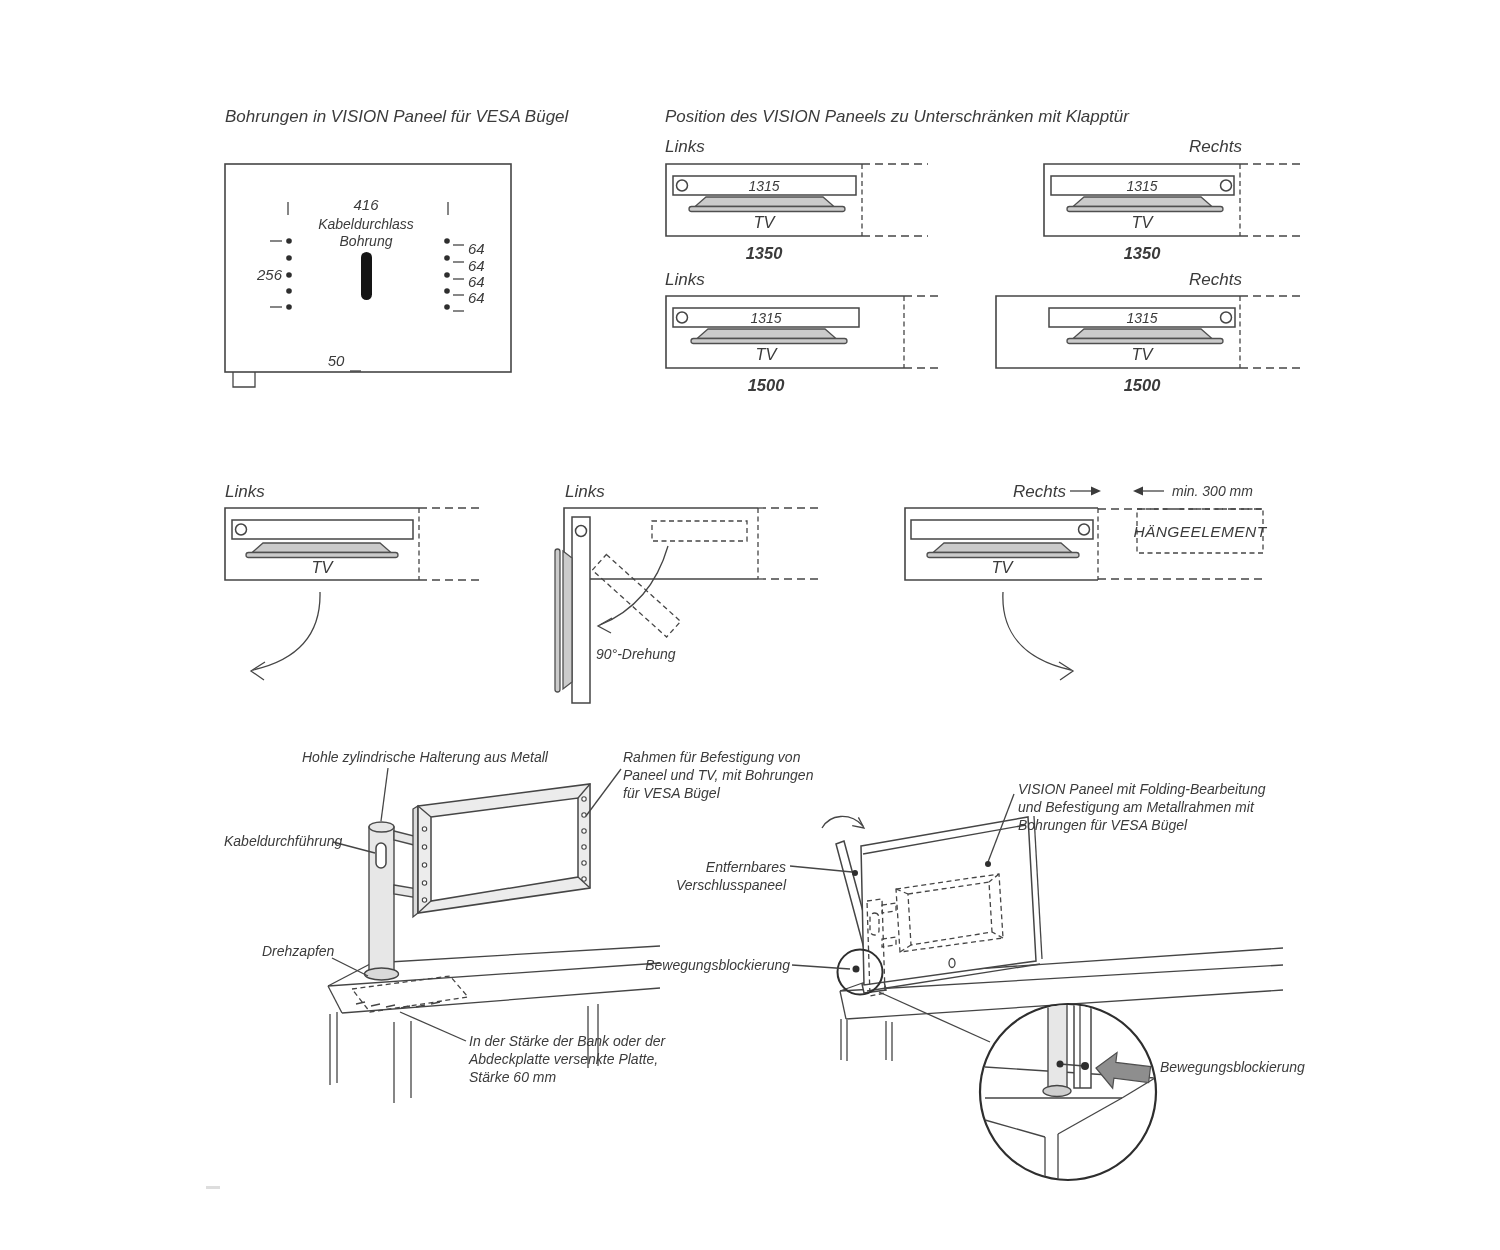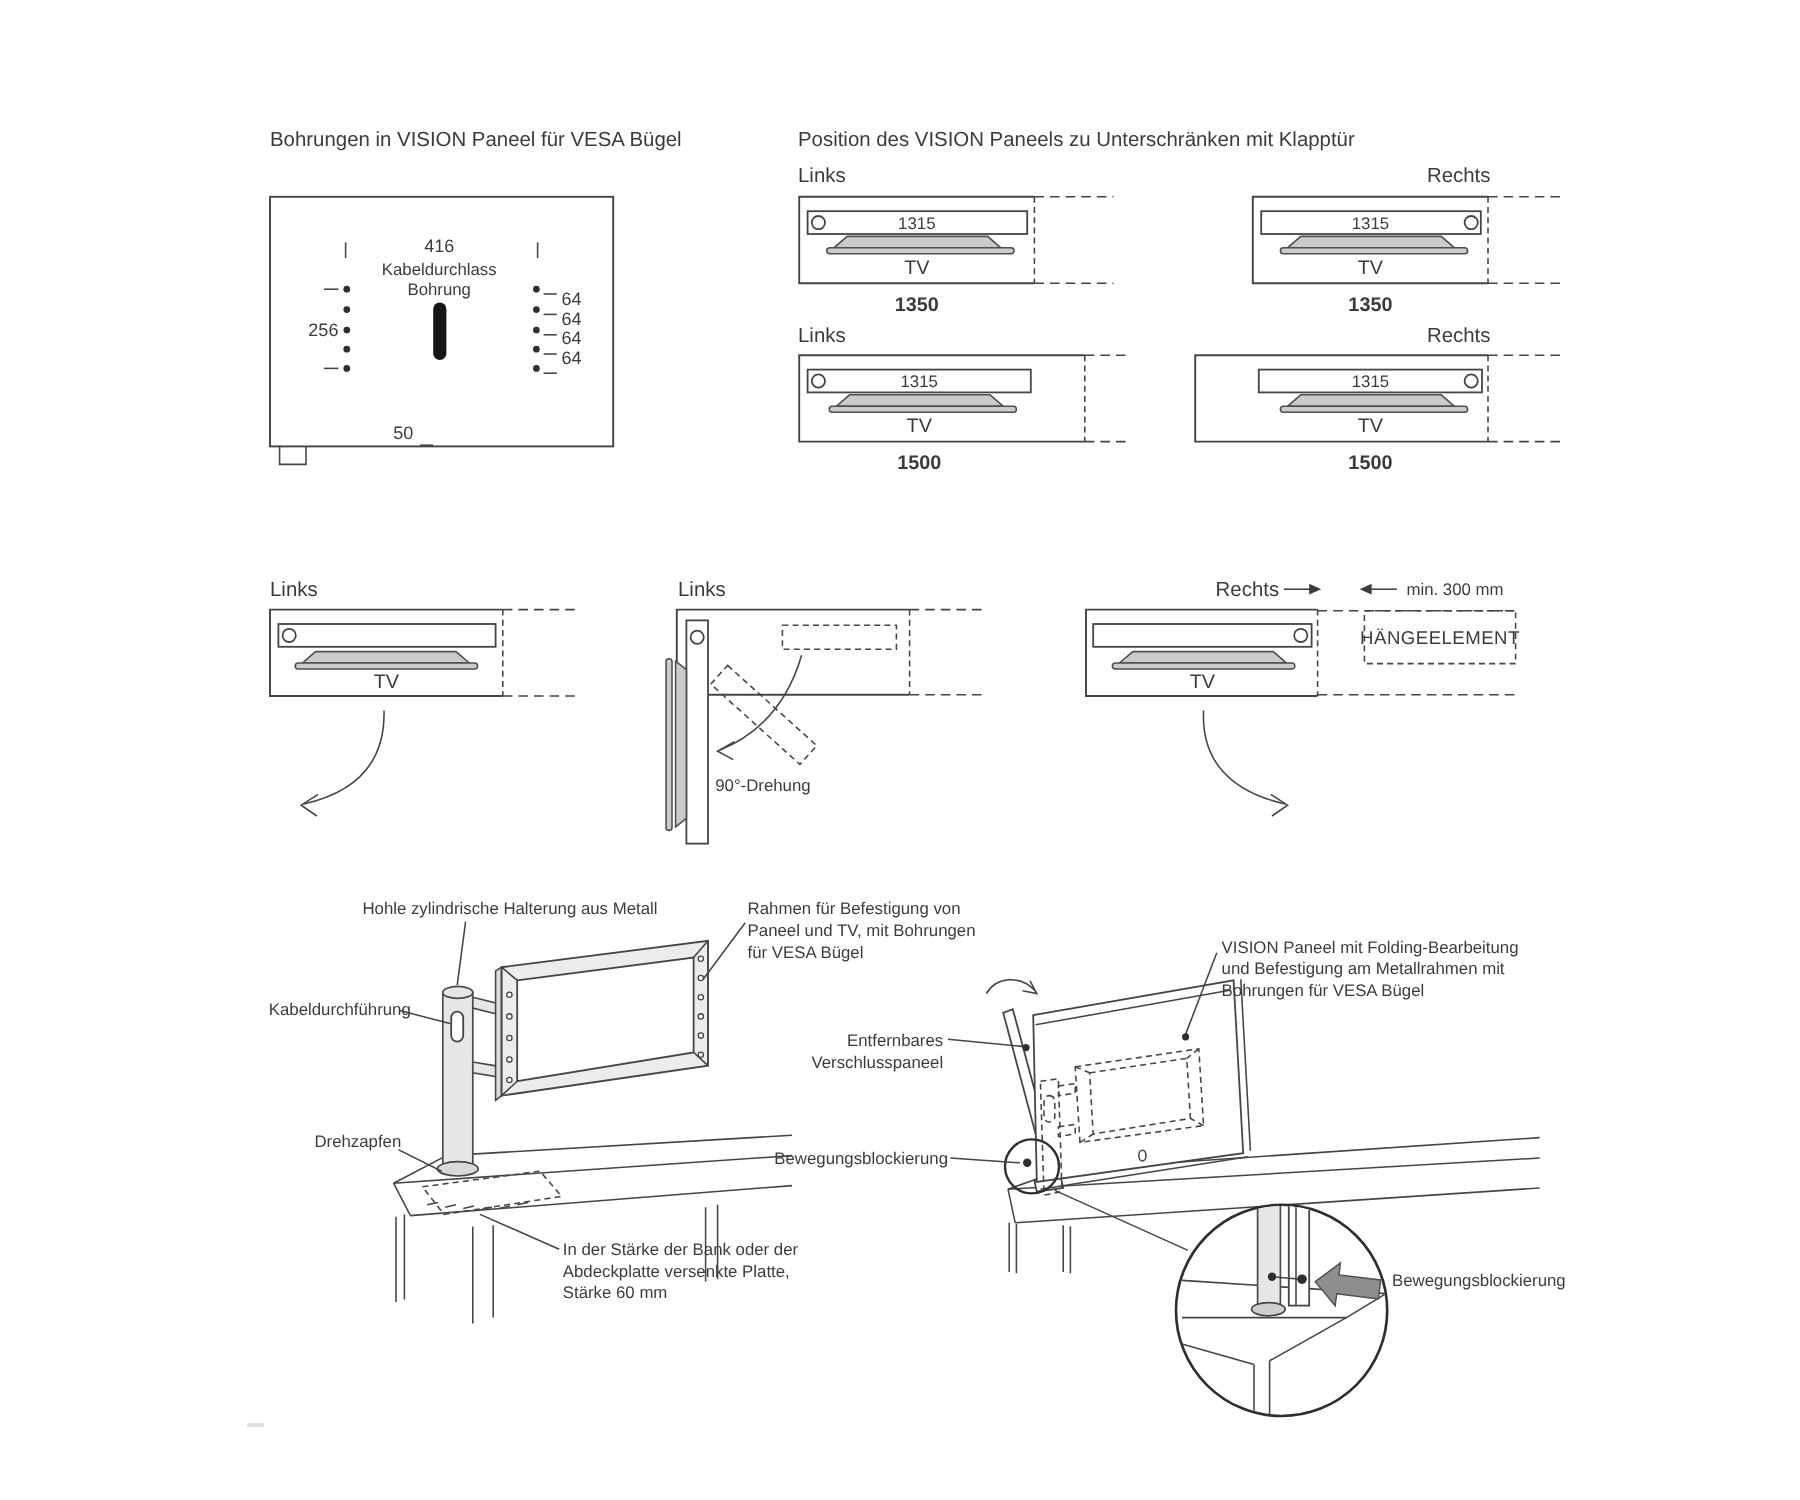--- a/index.html
+++ b/index.html
@@ -1,16 +1,16 @@
 <!DOCTYPE html>
 <html><head>
 <meta charset="utf-8">
 <style>
   html,body{margin:0;padding:0;background:#ffffff;}
-  .stage{position:relative;width:1500px;height:1250px;background:#ffffff;overflow:hidden;}
+  .stage{position:relative;width:1500px;height:1250px;background:#ffffff;overflow:hidden;font-style:italic;}
   svg{display:block;}
   text{font-family:"Liberation Sans","DejaVu Sans",sans-serif;fill:#3b3b3b;}
   .t-title{font-size:17px;}
   .t-side{font-size:17px;}
   .t-dim{font-size:15px;}
   .t-dimsm{font-size:14px;}
   .t-tv{font-size:16.5px;}
   .t-bold{font-size:16.5px;font-weight:bold;}
   .t-note{font-size:14px;}
   .t-hang{font-size:15.5px;letter-spacing:.4px;}

